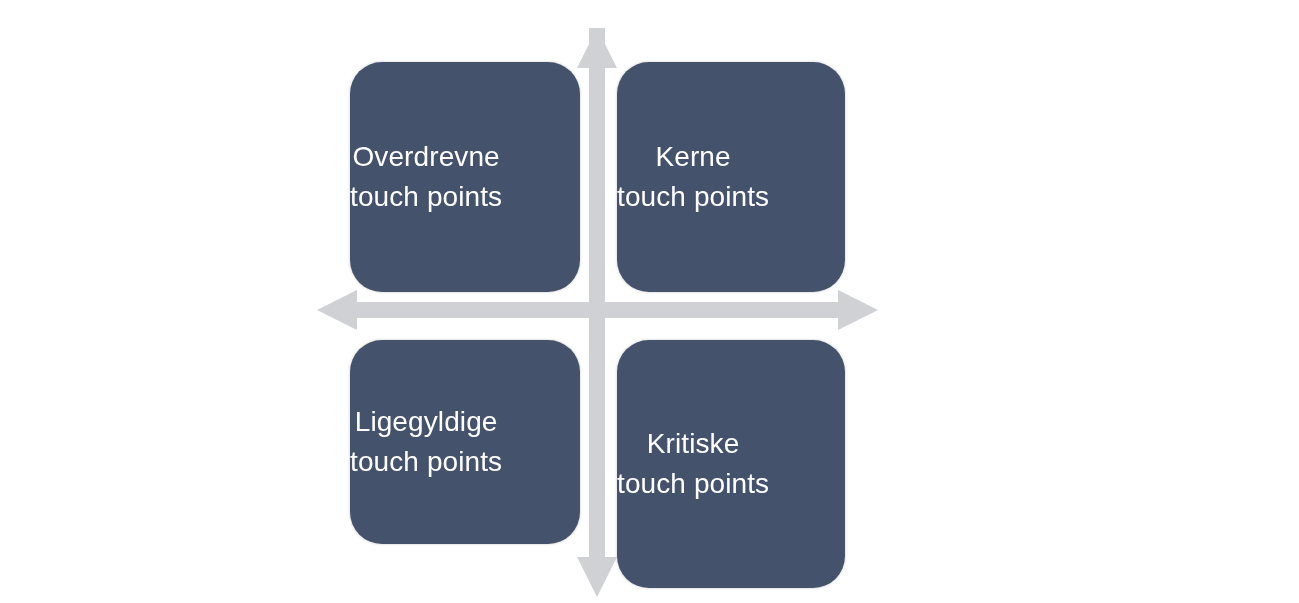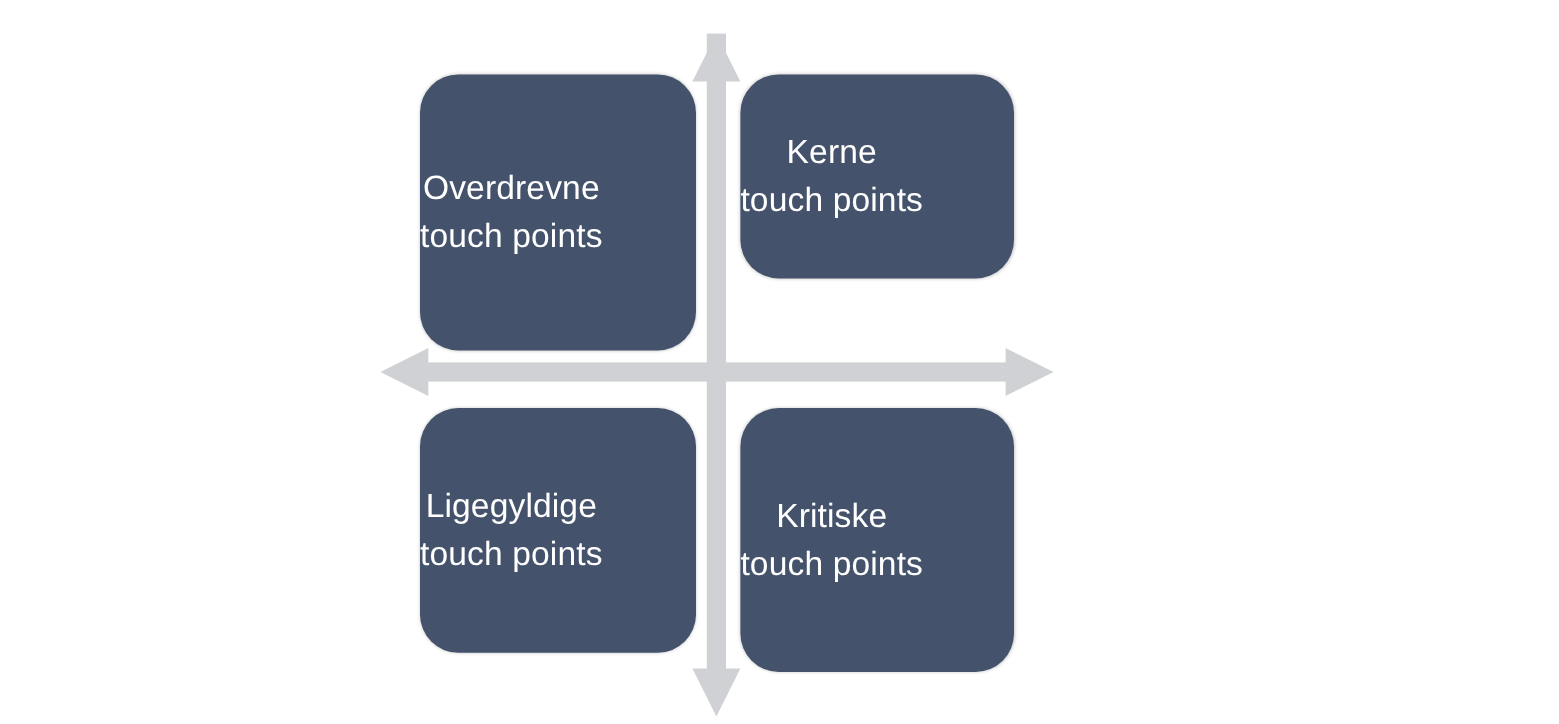--- a/index.html
+++ b/index.html
@@ -47,23 +47,23 @@
     font-size: 28px;
     line-height: 40px;
     font-weight: 400;
     color: #ffffff;
     white-space: pre-line;
     letter-spacing: 0.1px;
   }
 
   
   #box-top-left     { left: 350px; top:  62px; width: 230px; height: 230px; }
-  #box-top-right    { left: 617px; top:  62px; width: 228px; height: 170px; }
+  #box-top-right    { left: 617px; top:  62px; width: 228px; height: 230px; }
   #box-bottom-left  { left: 350px; top: 340px; width: 230px; height: 204px; }
-  #box-bottom-right { left: 617px; top: 340px; width: 228px; height: 220px; }
+  #box-bottom-right { left: 617px; top: 340px; width: 228px; height: 248px; }
 </style>
 </head>
 <body>
 
 <div id="canvas">
 
   <svg id="axes" viewBox="0 0 1299 603" width="1299" height="603" xmlns="http://www.w3.org/2000/svg" aria-hidden="true">
 
     <g>
       <rect x="589" y="28" width="16" height="545" fill="#D0D1D5"></rect>

